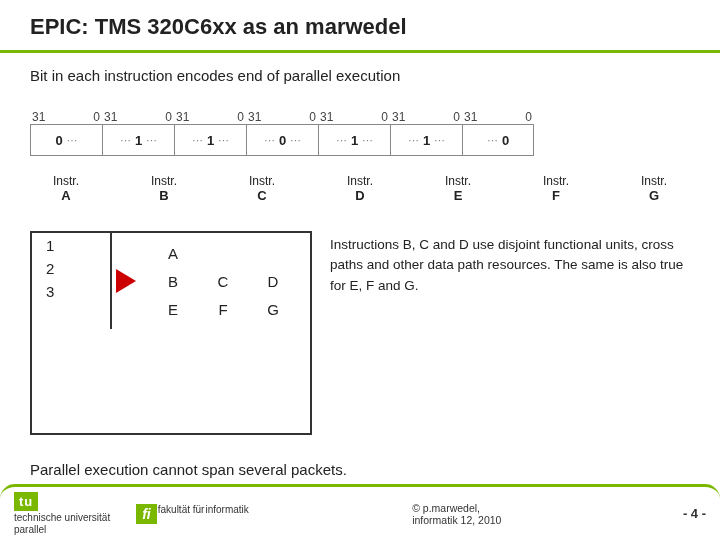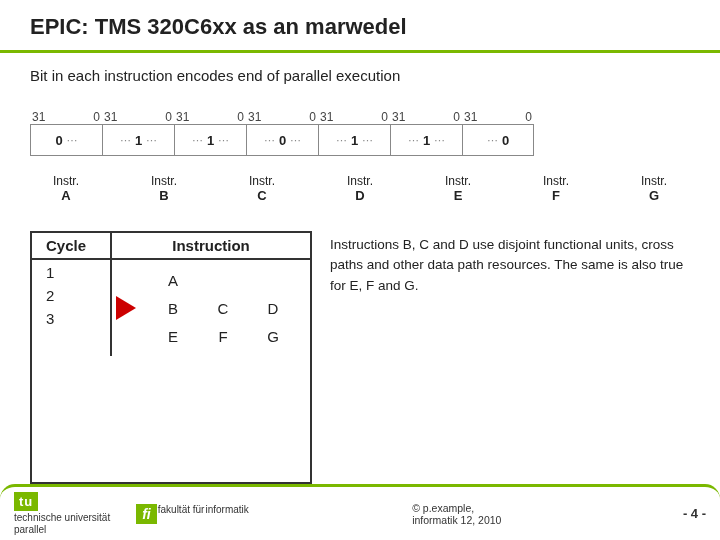--- a/index.html
+++ b/index.html
@@ -360,24 +360,20 @@
       </div>
       <div style="width:72px; text-align:center;">
         <div style="font-size:12px; color:#222;">Instr.</div>
         <div style="font-size:13px; font-weight:bold; color:#222;">G</div>
       </div>
     </div>
 
     <div class="main-area">
 
       <div class="cycle-table">
-        <div class="cycle-table-header">
-          <div class="th-cycle">Cycle</div>
-          <div class="th-instruction">Instruction</div>
-        </div>
         <div class="cycle-table-body">
           <div class="col-cycle">
             <span class="cycle-num">1</span>
             <span class="cycle-num">2</span>
             <span class="cycle-num">3</span>
           </div>
           <div class="col-instruction">
 
             <div style="position:absolute; left:4px; top:50%; transform:translateY(-50%);">
               <div style="width:0;height:0;border-top:12px solid transparent;border-bottom:12px solid transparent;border-left:20px solid #c00;"></div>
@@ -394,41 +390,42 @@
               <span class="instr-cell">G</span>
             </div>
           </div>
         </div>
       </div>
 
       <div class="description">Instructions B, C and D use disjoint functional units, cross paths and other data path resources. The same is also true for E, F and G.</div>
 
     </div>
 
+    <div class="bottom-text">Parallel execution cannot span several packets.</div>
 
   </div>
 
   <div class="footer">
 
     <div class="footer-logo-tu">
       <div class="footer-logo-box">tu</div>
       <span class="footer-logo-text">technische universität</span>
       <span class="footer-logo-text">parallel</span>
     </div>
 
     <div class="footer-logo-fi">
       <div class="fi-box">fi</div>
       <span class="footer-logo-text">fakultät für</span>
       <span class="footer-logo-text">informatik</span>
     </div>
 
     <div style="flex:1;"></div>
 
     <div class="footer-right">
-      <span>© p.example,</span>
+      <span>© p.marwedel,</span>
       <span>informatik 12, 2010</span>
     </div>
 
     <div style="flex:1;"></div>
 
     <div class="footer-page">- 4 -</div>
   </div>
 
 </div>
 

